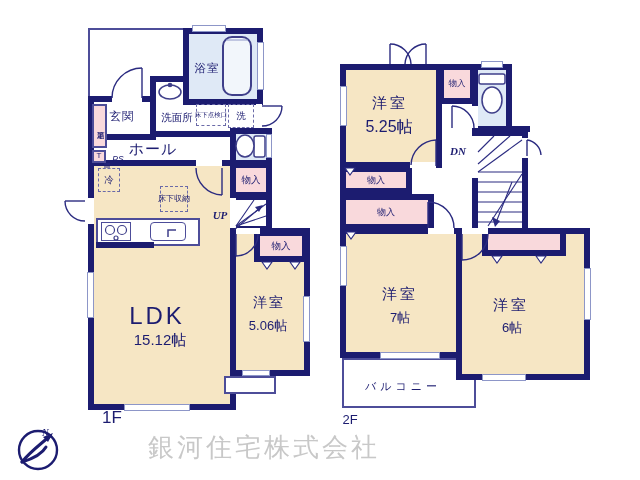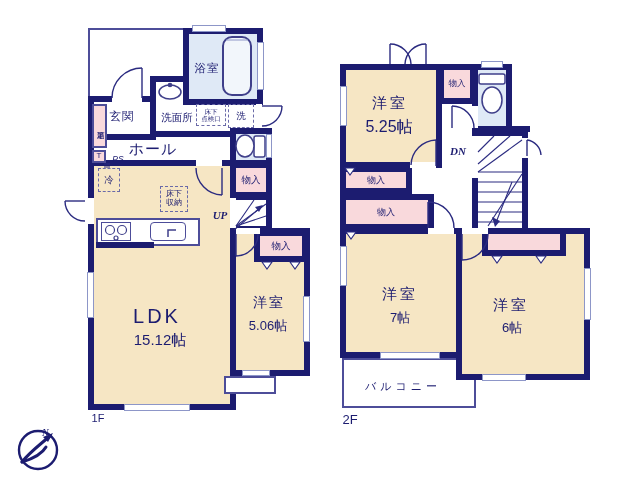--- a/index.html
+++ b/index.html
@@ -15,21 +15,21 @@
   .dash{border:1.5px dashed #6a6aa8;}
   .navy{background:var(--wall);}
   .win{background:#fff;border:1px solid var(--win);z-index:2;}
   .gap{background:#fff;z-index:2;}
   .fill-room{background:var(--room-fill);}
   .fill-wet{background:var(--wet-fill);}
   .fill-closet{background:var(--closet-fill);}
   .fill-white{background:#fff;}
   .lbl{position:absolute;color:var(--ink);line-height:1.12;z-index:4;white-space:nowrap;}
   .ctr{transform:translate(-50%,-50%);}
-  .col{display:flex;flex-direction:column;align-items:center;}
+  .col{display:flex;flex-direction:row;align-items:center;}
   .it{font-style:italic;font-family:"Liberation Serif",serif;font-weight:700;}
   svg.overlay{position:absolute;left:0;top:0;z-index:3;}
   .vtext{writing-mode:vertical-rl;text-orientation:upright;}
   .wm{color:var(--watermark);font-weight:500;letter-spacing:3px;}
 </style>
 </head>
 <body>
 
 <div class="plan">
 
@@ -224,33 +224,34 @@
   <div class="lbl ctr" style="left:153px;top:149px;font-size:15px;letter-spacing:1px;">ホール</div>
   <div class="lbl ctr" style="left:118px;top:160px;font-size:8.5px;font-style:italic;">PS</div>
   <div class="lbl ctr" style="left:109px;top:180px;font-size:9.5px;">冷</div>
   <div class="lbl ctr col" style="left:174px;top:199px;font-size:8px;">
     <span>床下</span>
     <span>収納</span>
   </div>
   <div class="lbl ctr" style="left:251px;top:180px;font-size:9.5px;">物入</div>
   <div class="lbl ctr" style="left:281px;top:246px;font-size:9.5px;">物入</div>
   <div class="lbl ctr it" style="left:220px;top:215px;font-size:11px;">UP</div>
-  <div class="lbl ctr" style="left:157px;top:316px;font-size:20px;letter-spacing:3px;">LDK</div>
+  <div class="lbl ctr" style="left:157px;top:316px;font-size:24px;letter-spacing:3px;">LDK</div>
   <div class="lbl ctr" style="left:160px;top:340px;font-size:15px;">15.12帖</div>
   <div class="lbl ctr" style="left:269px;top:303px;font-size:14px;letter-spacing:2px;">洋室</div>
   <div class="lbl ctr" style="left:268px;top:326px;font-size:13px;">5.06帖</div>
-  <div class="lbl ctr" style="left:98px;top:418px;font-size:11px;">1F</div>
+  <div class="lbl ctr" style="left:112px;top:418px;font-size:17px;">1F</div>
 
   <div class="lbl ctr" style="left:390px;top:103px;font-size:15px;letter-spacing:3px;">洋室</div>
   <div class="lbl ctr" style="left:389px;top:127px;font-size:16px;">5.25帖</div>
   <div class="lbl ctr" style="left:457px;top:84px;font-size:8.5px;">物入</div>
   <div class="lbl ctr" style="left:376px;top:180px;font-size:9px;">物入</div>
   <div class="lbl ctr" style="left:386px;top:212px;font-size:9px;">物入</div>
   <div class="lbl ctr it" style="left:458px;top:151px;font-size:11px;">DN</div>
   <div class="lbl ctr" style="left:400px;top:294px;font-size:15px;letter-spacing:3px;">洋室</div>
   <div class="lbl ctr" style="left:400px;top:318px;font-size:13px;">7帖</div>
   <div class="lbl ctr" style="left:511px;top:305px;font-size:15px;letter-spacing:3px;">洋室</div>
   <div class="lbl ctr" style="left:512px;top:328px;font-size:13px;">6帖</div>
   <div class="lbl ctr" style="left:403px;top:386px;font-size:11px;letter-spacing:4px;">バルコニー</div>
   <div class="lbl ctr" style="left:350px;top:420px;font-size:13px;">2F</div>
 
+  <div class="lbl wm" style="left:148px;top:433px;font-size:26px;">銀河住宅株式会社</div>
 
 </div>
 
 </body></html>

